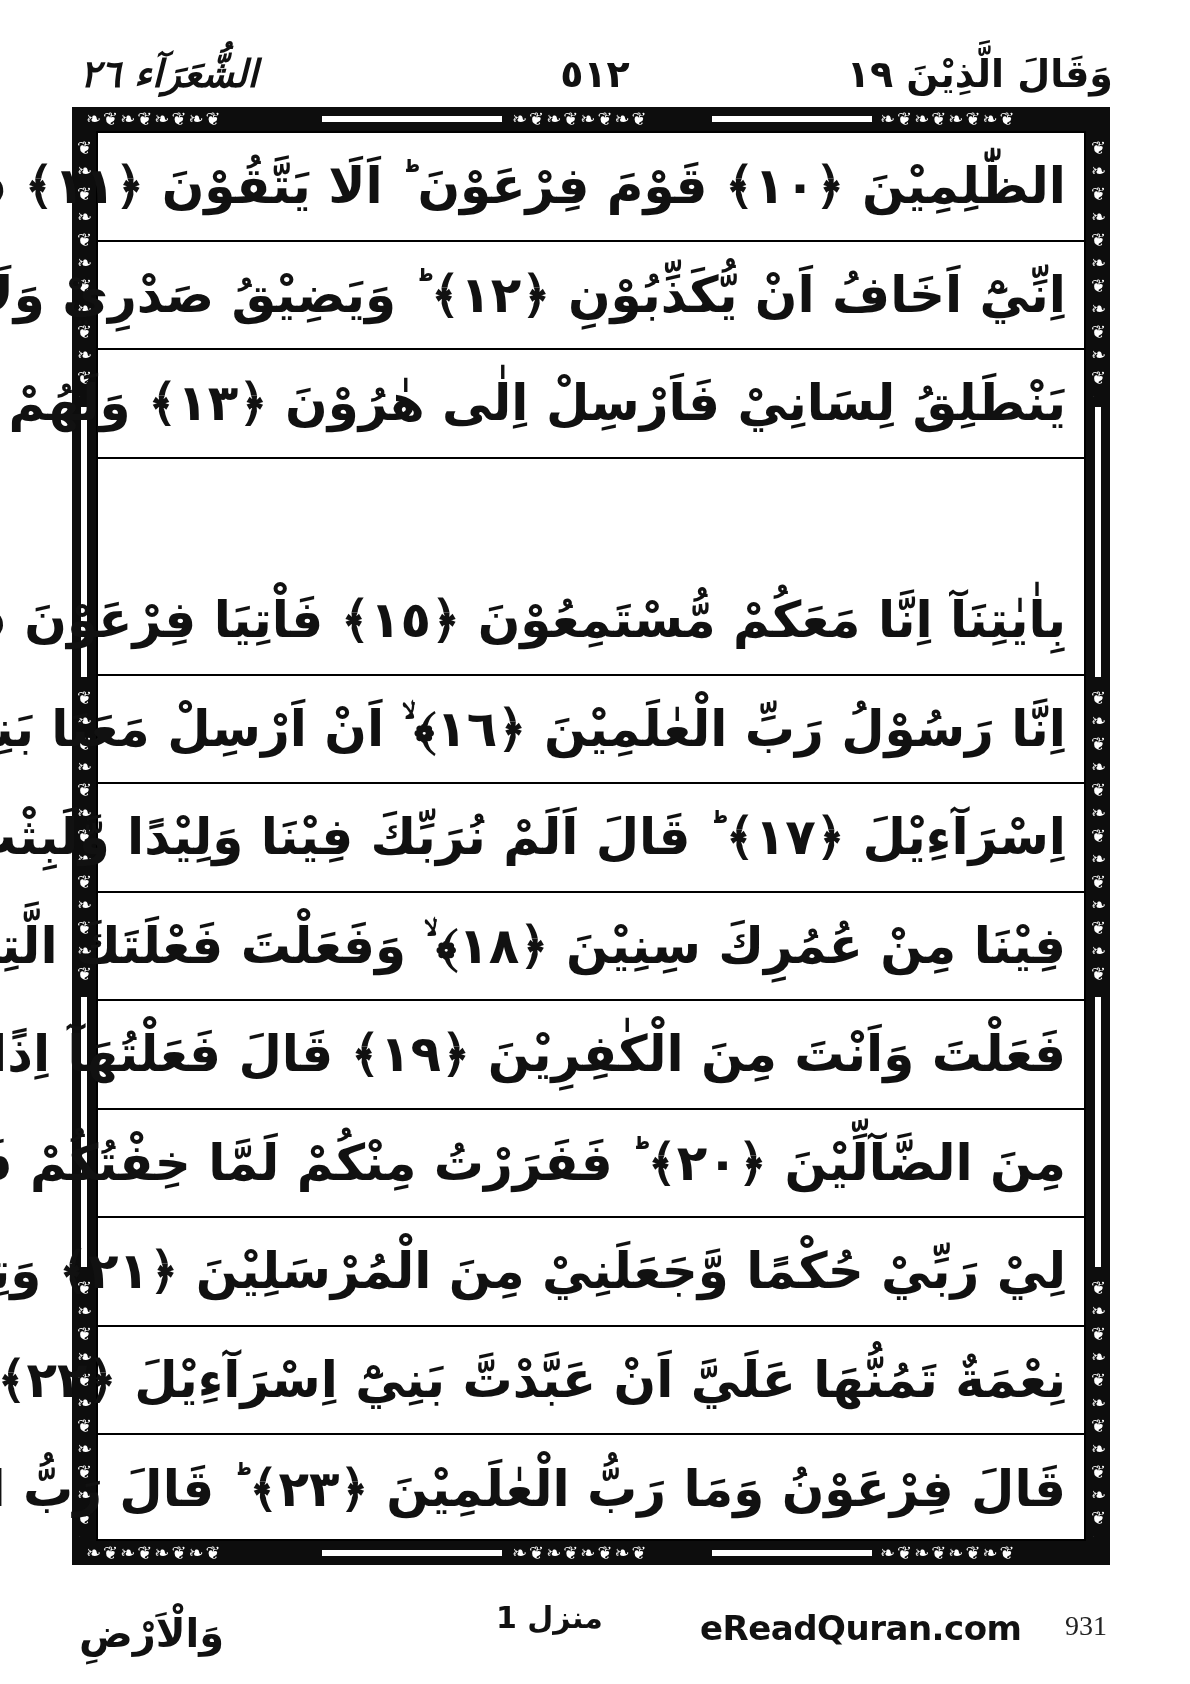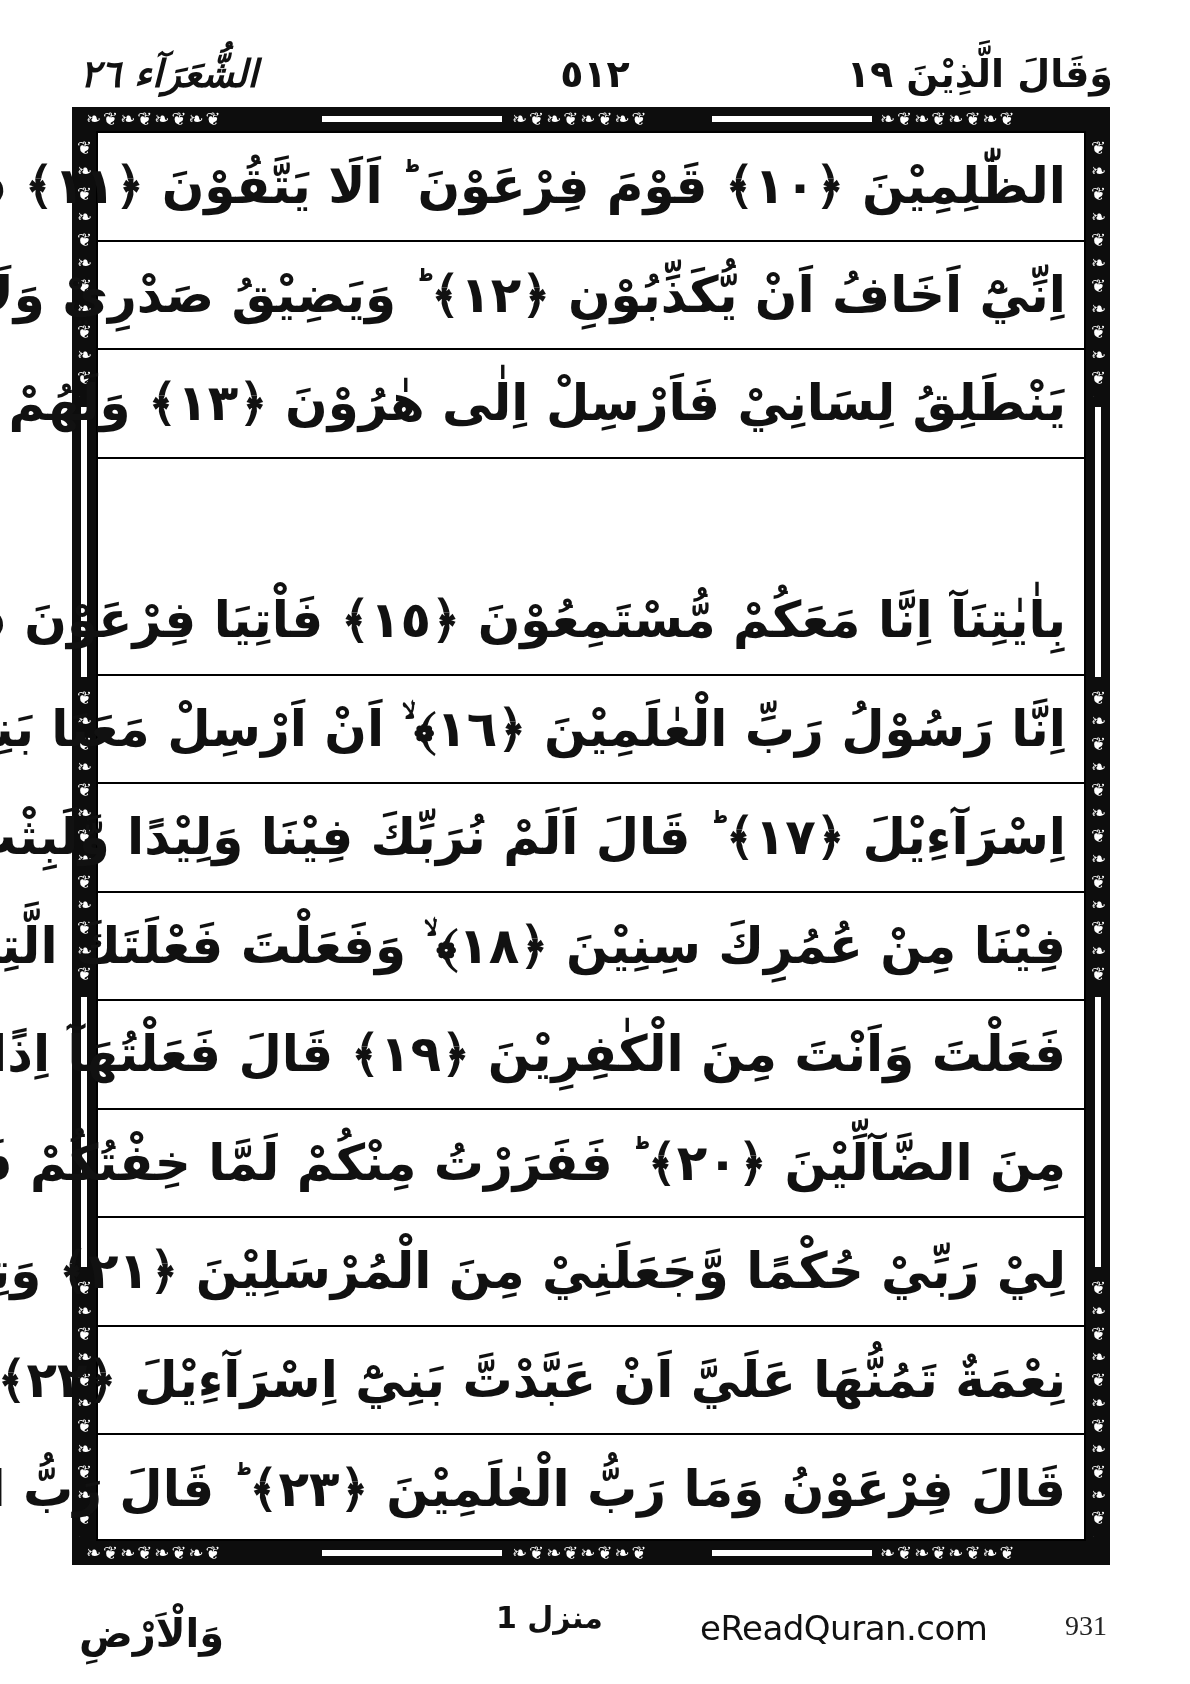--- a/index.html
+++ b/index.html
@@ -18,21 +18,21 @@
   .bar-v { position:absolute; width:6px; background:#fff; }
 
   .textbox { position:absolute; left:96px; top:131px; width:990px; height:1410px; background:#fff; border:2px solid #000; box-sizing:border-box; }
   .row { position:absolute; left:0; right:0; height:108.5px; border-bottom:2px solid #000; box-sizing:border-box;
          direction:rtl; display:flex; align-items:center; justify-content:space-between; padding:0 18px; }
   .row:last-child { border-bottom:none; }
   .line-text { font-family:"DejaVu Sans", sans-serif; font-weight:bold; font-size:50px; white-space:nowrap; width:100%; text-align:justify; text-align-last:justify; line-height:1; }
 
   .foot-left { position:absolute; left:65px; top:1610px; font-size:40px; font-weight:bold; direction:rtl;margin-left:14px; }
   .foot-manzil { position:absolute; left:496px; top:1600px; font-size:30px; font-weight:bold; direction:rtl; }
-  .foot-site { position:absolute; left:700px; top:1608px; font-family:"DejaVu Sans", sans-serif; font-weight:normal; font-size:34px; letter-spacing:-0.5px; color:#111; }
+  .foot-site { position:absolute; left:700px; top:1608px; font-family:"DejaVu Sans", sans-serif; font-weight:bold; font-size:34px; letter-spacing:-0.5px; color:#111; }
   .foot-page { position:absolute; left:1065px; top:1610px; font-family:"Liberation Serif", serif; font-size:28px; color:#222; }
 </style>
 </head>
 <body>
 
 <div class="hdr hdr-right">وَقَالَ الَّذِيْنَ ١٩</div>
 <div class="hdr hdr-center">٥١٢</div>
 <div class="hdr hdr-left">الشُّعَرَآء ٢٦</div>
 
 <div class="frame">

